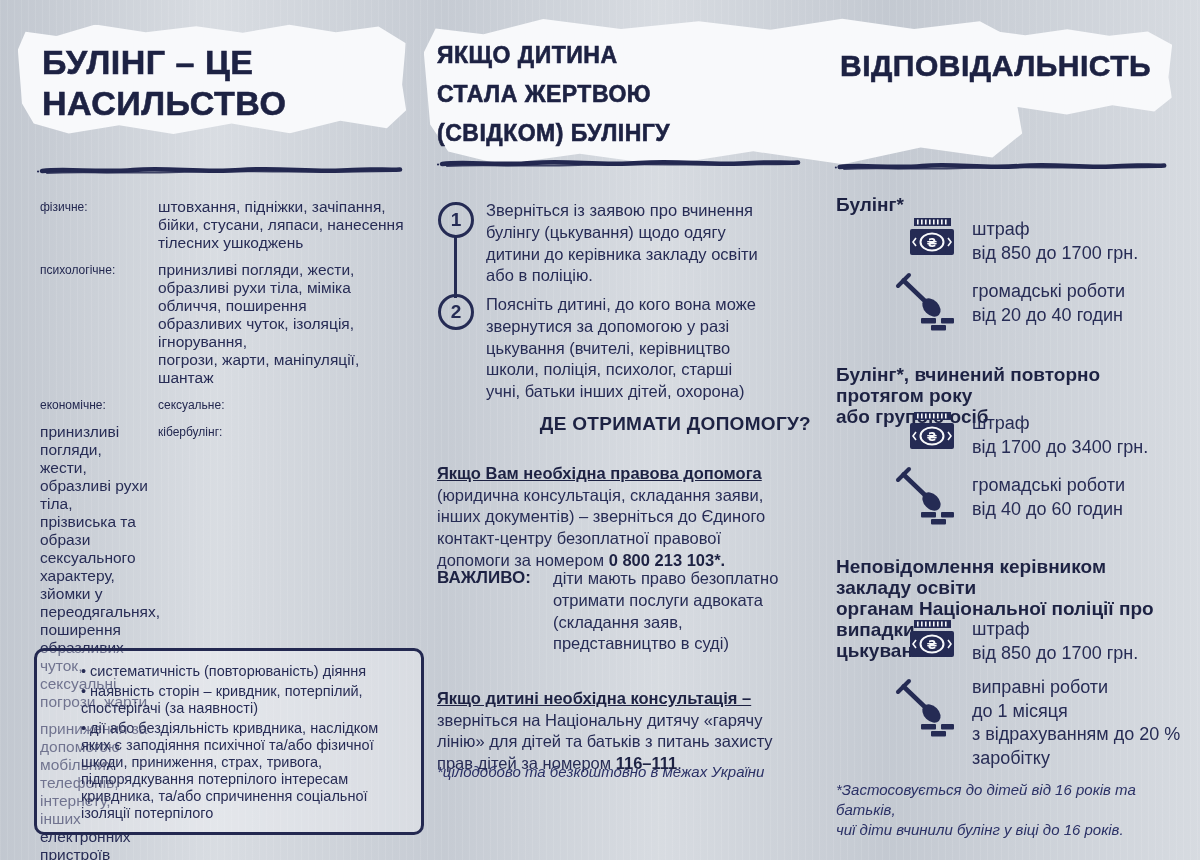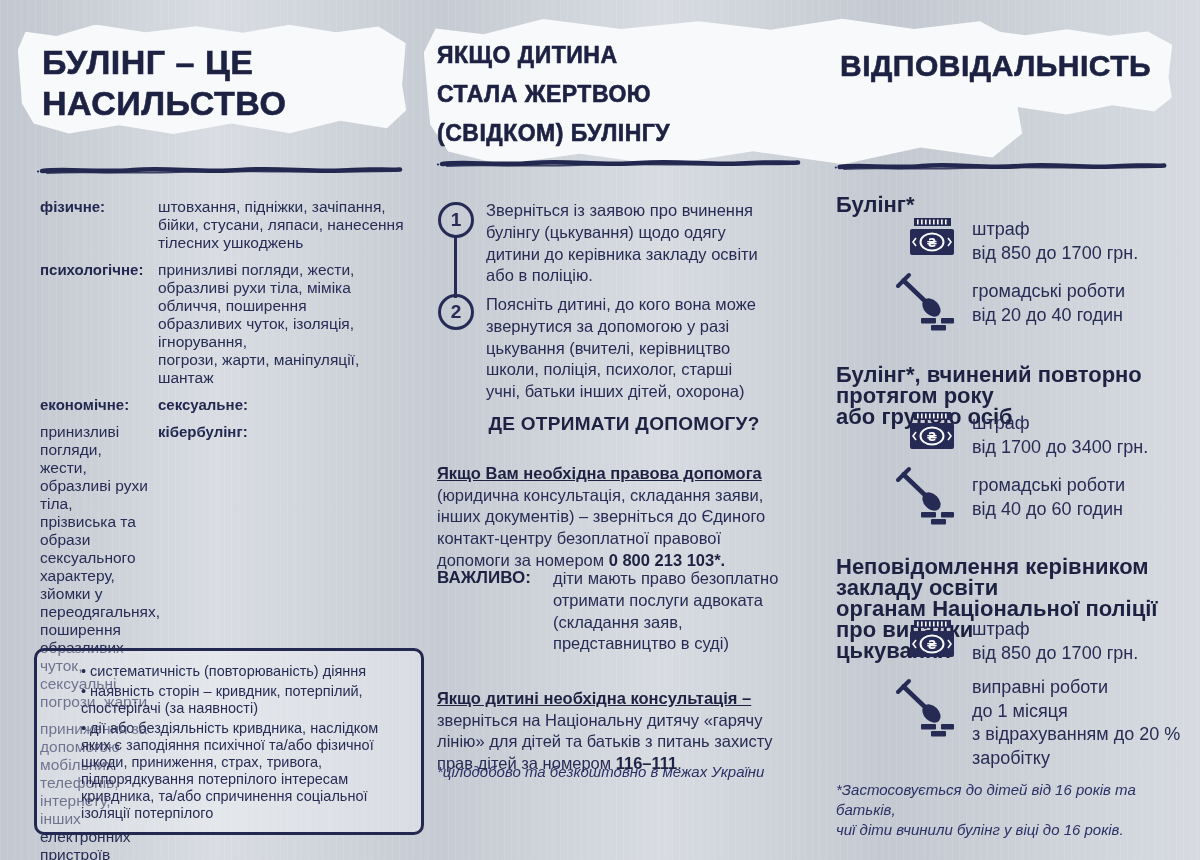--- a/index.html
+++ b/index.html
@@ -28,42 +28,42 @@
   }
   .big-title{
     font-weight:bold;color:#1d2243;letter-spacing:.5px;
     -webkit-text-stroke:.6px #1d2243;
   }
   .t1{font-size:34px;line-height:41px;}
   .t2{font-size:23px;line-height:39px;}
   .t3{font-size:30px;line-height:36px;}
   .rough{display:block;width:100%;height:12px;}
   .terms{display:grid;grid-template-columns:112px 1fr;column-gap:6px;row-gap:9px;}
-  .term-label{font-weight:bold;font-size:15px;line-height:18px;color:#232850;}
+  .term-label{font-weight:normal;font-size:12px;line-height:18px;color:#232850;}
   .term-text{font-size:15.5px;line-height:18px;white-space:pre-line;}
   .signs-box{
     border:3px solid #232850;border-radius:10px;
     padding:9px 12px 10px 12px;background:rgba(248,249,251,.35);
   }
   .signs-title{font-weight:bold;font-size:16px;line-height:20px;text-align:center;color:#1d2243;margin-bottom:5px;}
   .signs-bullet{font-size:14.5px;line-height:17px;white-space:pre-line;margin-top:3px;margin-left:32px;}
   .step-circle{
     width:36px;height:36px;border:3px solid #252b54;border-radius:50%;
     box-sizing:border-box;display:flex;align-items:center;justify-content:center;
     font-weight:bold;font-size:19px;color:#252b54;background:rgba(248,249,251,.0);
   }
   .step-connector{width:3px;background:#252b54;}
   .body-text{font-size:16.5px;line-height:21.8px;white-space:pre-line;}
   .lead{display:block;font-weight:bold;color:#1d2243;white-space:pre-line;text-decoration:underline;}
   .phone{font-weight:bold;color:#1d2243;white-space:nowrap;}
   .help-title{font-weight:bold;font-size:19px;color:#1d2243;text-align:center;letter-spacing:.3px;}
   .imp-row{display:flex;gap:8px;}
   .imp-label{font-weight:bold;font-size:17px;color:#1d2243;width:108px;flex:none;}
   .footnote{font-style:italic;font-size:15px;line-height:20px;color:#2b3166;white-space:pre-line;}
-  .sec-heading{font-weight:bold;font-size:22px;line-height:21px;color:#1d2243;white-space:pre-line;}
+  .sec-heading{font-weight:bold;font-size:19px;line-height:21px;color:#1d2243;white-space:pre-line;}
   .pen-text{font-size:18px;line-height:23.5px;}
   .icon-wrap{display:block;}
 </style>
 </head>
 <body>
 
 <div class="poster">
 
   <div class="patch" style="left:18px;top:24px;width:388px;height:112px;"></div>
   <div class="patch" style="left:424px;top:18px;width:598px;height:150px;"></div>
@@ -141,21 +141,21 @@
   <div class="abs body-text" style="left:486px;top:200px;width:324px;">Зверніться із заявою про вчинення
 булінгу (цькування) щодо одягу
 дитини до керівника закладу освіти
 або в поліцію.</div>
   <div class="abs body-text" style="left:486px;top:294px;width:324px;">Поясніть дитині, до кого вона може
 звернутися за допомогою у разі
 цькування (вчителі, керівництво
 школи, поліція, психолог, старші
 учні, батьки інших дітей, охорона)</div>
 
-  <div class="abs help-title" style="left:437px;top:413px;width:374px;">ДЕ ОТРИМАТИ ДОПОМОГУ?</div>
+  <div class="abs help-title" style="left:437px;top:413px;width:374px;text-align:right;">ДЕ ОТРИМАТИ ДОПОМОГУ?</div>
 
   <div class="abs body-text" style="left:437px;top:441px;width:378px;">
     <strong class="lead">Якщо Вам необхідна правова допомога</strong><span>(юридична консультація, складання заяви,
 інших документів) – зверніться до Єдиного
 контакт-центру безоплатної правової
 допомоги за номером </span><strong class="phone">0 800 213 103*.</strong>
   </div>
 
   <div class="abs imp-row" style="left:437px;top:568px;width:374px;">
     <span class="imp-label">ВАЖЛИВО:</span>

